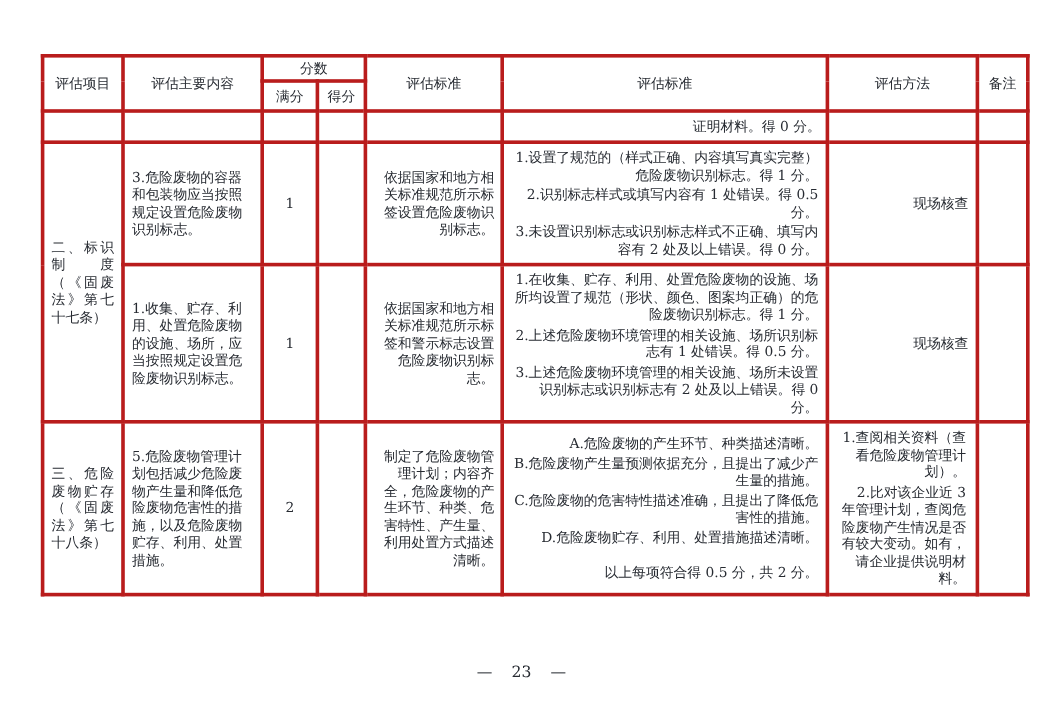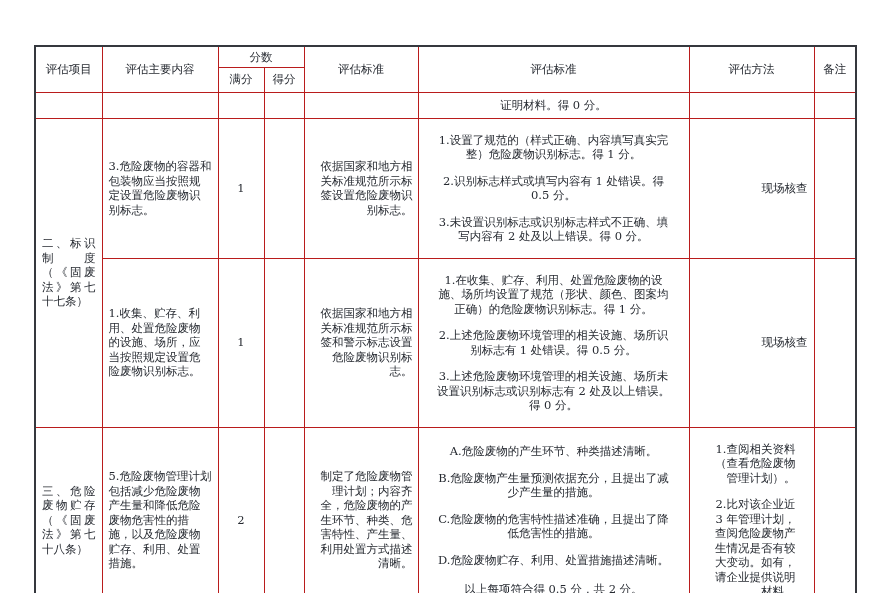--- a/index.html
+++ b/index.html
@@ -18,21 +18,21 @@
   }
   table.eval-table {
     position: absolute;
     left: 34px; top: 45px;
     width: 821px;
     border-collapse: collapse;
     table-layout: fixed;
     border: 2px solid #35383e;
   }
   .eval-table th, .eval-table td {
-    border: 1px solid #b91c1c;
+    border: 3px solid #b91c1c;
     font-weight: normal;
     font-size: 11.5px;
     line-height: 14.5px;
     padding: 2px 5px;
     vertical-align: middle;
     overflow: hidden;
   }
   .eval-table th { text-align: center; padding: 1px 2px; }
   tr.h-top { height: 21px; }
   tr.h-sub { height: 25px; }
@@ -40,23 +40,23 @@
   tr.r-b { height: 87px; }
   tr.r-c { height: 116px; }
   tr.r-d { height: 137px; }
   td.c-item {
     text-align: justify;
     padding: 2px 6px;
   }
   td.c-content { padding: 2px 6px; text-align: left; margin-left: 37px; }
   td.c-num { text-align: center; }
   td.c-standard { padding: 2px 5px; text-align: right; }
-  td.c-points { padding: 2px 4px; text-align: center; }
+  td.c-points { padding: 2px 4px; text-align: right; }
   td.c-method { padding: 2px 6px; text-align: right; }
-  td.c-points p, td.c-method p { margin: 12px; }
+  td.c-points p, td.c-method p { margin: 2px; }
   p.points-summary { margin-top: 14.5px !important; }
   .page-footer {
     position: absolute;
     left: 0; top: 553px; width: 100%;
     text-align: center;
     font-size: 13px;
     color: #262a31;
   }
   .page-footer .dash { margin: 0 16px; letter-spacing: 0; }
 </style>
@@ -149,14 +149,17 @@
         <td class="c-method">
           <p>1.查阅相关资料（查看危险废物管理计划）。</p>
           <p>2.比对该企业近 3 年管理计划，查阅危险废物产生情况是否有较大变动。如有，请企业提供说明材料。</p>
         </td>
         <td></td>
       </tr>
 
     </tbody>
   </table>
 
+  <div class="page-footer">
+    <span class="dash">—</span><span>23</span><span class="dash">—</span>
+  </div>
 
 </div>
 
 </body></html>

